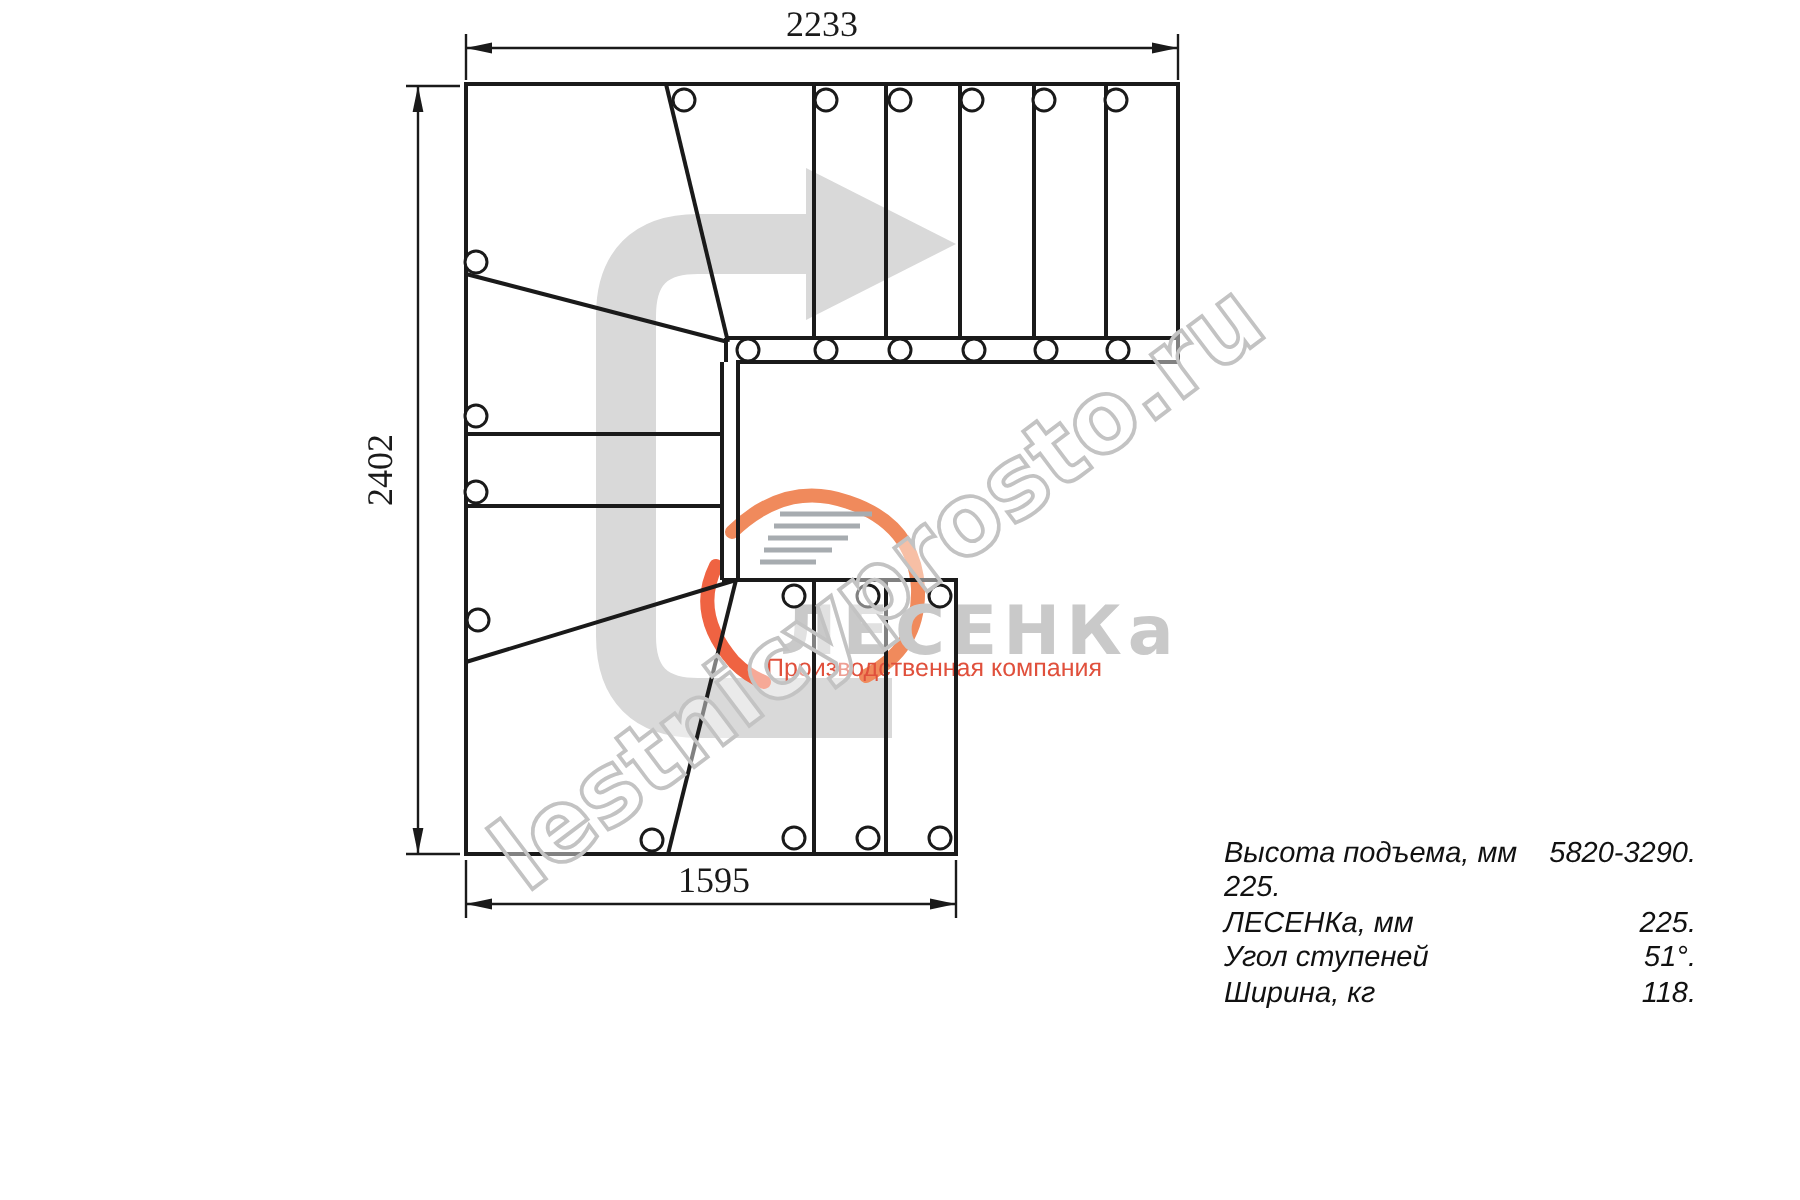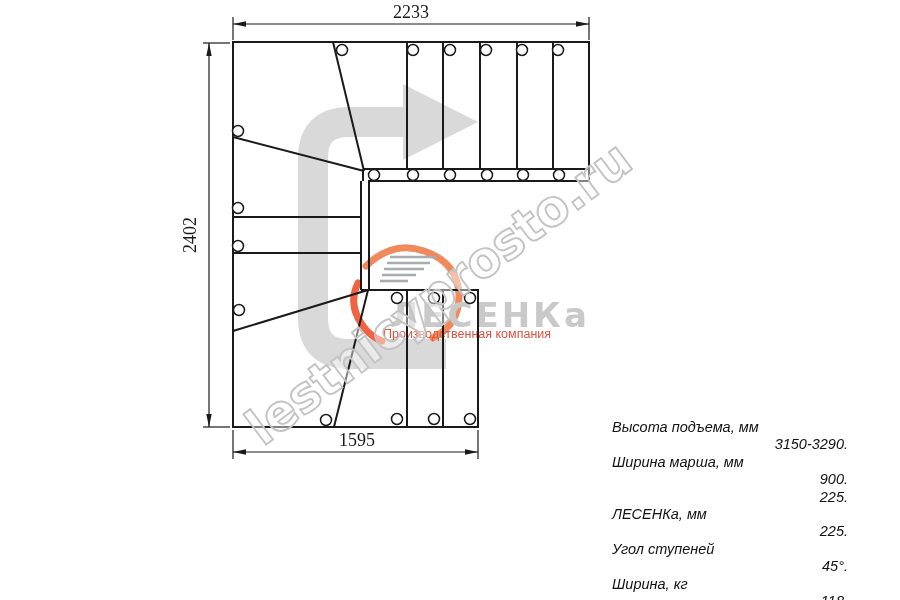--- a/index.html
+++ b/index.html
@@ -2,21 +2,21 @@
 <html><head>
 <meta charset="utf-8">
 <style>
   html,body{margin:0;padding:0;width:900px;height:600px;background:#ffffff;overflow:hidden;
             font-family:"Liberation Sans",sans-serif;}
   #stage{position:relative;width:900px;height:600px;background:#fff;}
   #plan-svg{position:absolute;left:0;top:0;}
   #specs{position:absolute;left:612px;top:419px;width:236px;
          font-family:"Liberation Sans",sans-serif;font-style:italic;
          font-size:14.5px;color:#111;}
-  .spec-row{display:flex;justify-content:space-between;line-height:17.4px;white-space:nowrap;flex-direction:column;}
+  .spec-row{display:flex;justify-content:space-between;line-height:17.4px;white-space:nowrap;}
   .spec-label{text-align:left;}
   .spec-value{text-align:right;}
 </style>
 </head>
 <body>
 
 <div id="stage">
 
   <svg id="plan-svg" width="900" height="600" viewBox="0 0 900 600">
 
@@ -123,35 +123,31 @@
       <text transform="translate(196,235) rotate(-90)">2402</text>
       <text x="357" y="446">1595</text>
     </g>
 
     <text transform="translate(263,447) rotate(-37)" font-family="DejaVu Sans, sans-serif" font-size="50" font-weight="bold" textLength="466" lengthAdjust="spacingAndGlyphs" fill="rgba(255,255,255,0.45)" stroke="#c3c3c3" stroke-width="1.9">lestnicyprosto.ru</text>
   </svg>
 
   <div id="specs">
       <div class="spec-row">
         <span class="spec-label">Высота подъема, мм</span>
-        <span class="spec-value">3150-3290.</span>
-      </div>
-      <div class="spec-row">
-        <span class="spec-label">Ширина марша, мм</span>
-        <span class="spec-value">900.</span>
+        <span class="spec-value">5820-3290.</span>
       </div>
       <div class="spec-row">
         <span class="spec-value">225.</span>
       </div>
       <div class="spec-row">
         <span class="spec-label">ЛЕСЕНКа, мм</span>
         <span class="spec-value">225.</span>
       </div>
       <div class="spec-row">
         <span class="spec-label">Угол ступеней</span>
-        <span class="spec-value">45°.</span>
+        <span class="spec-value">51°.</span>
       </div>
       <div class="spec-row">
         <span class="spec-label">Ширина, кг</span>
         <span class="spec-value">118.</span>
       </div>
     </div>
 </div>
 
 </body></html>

